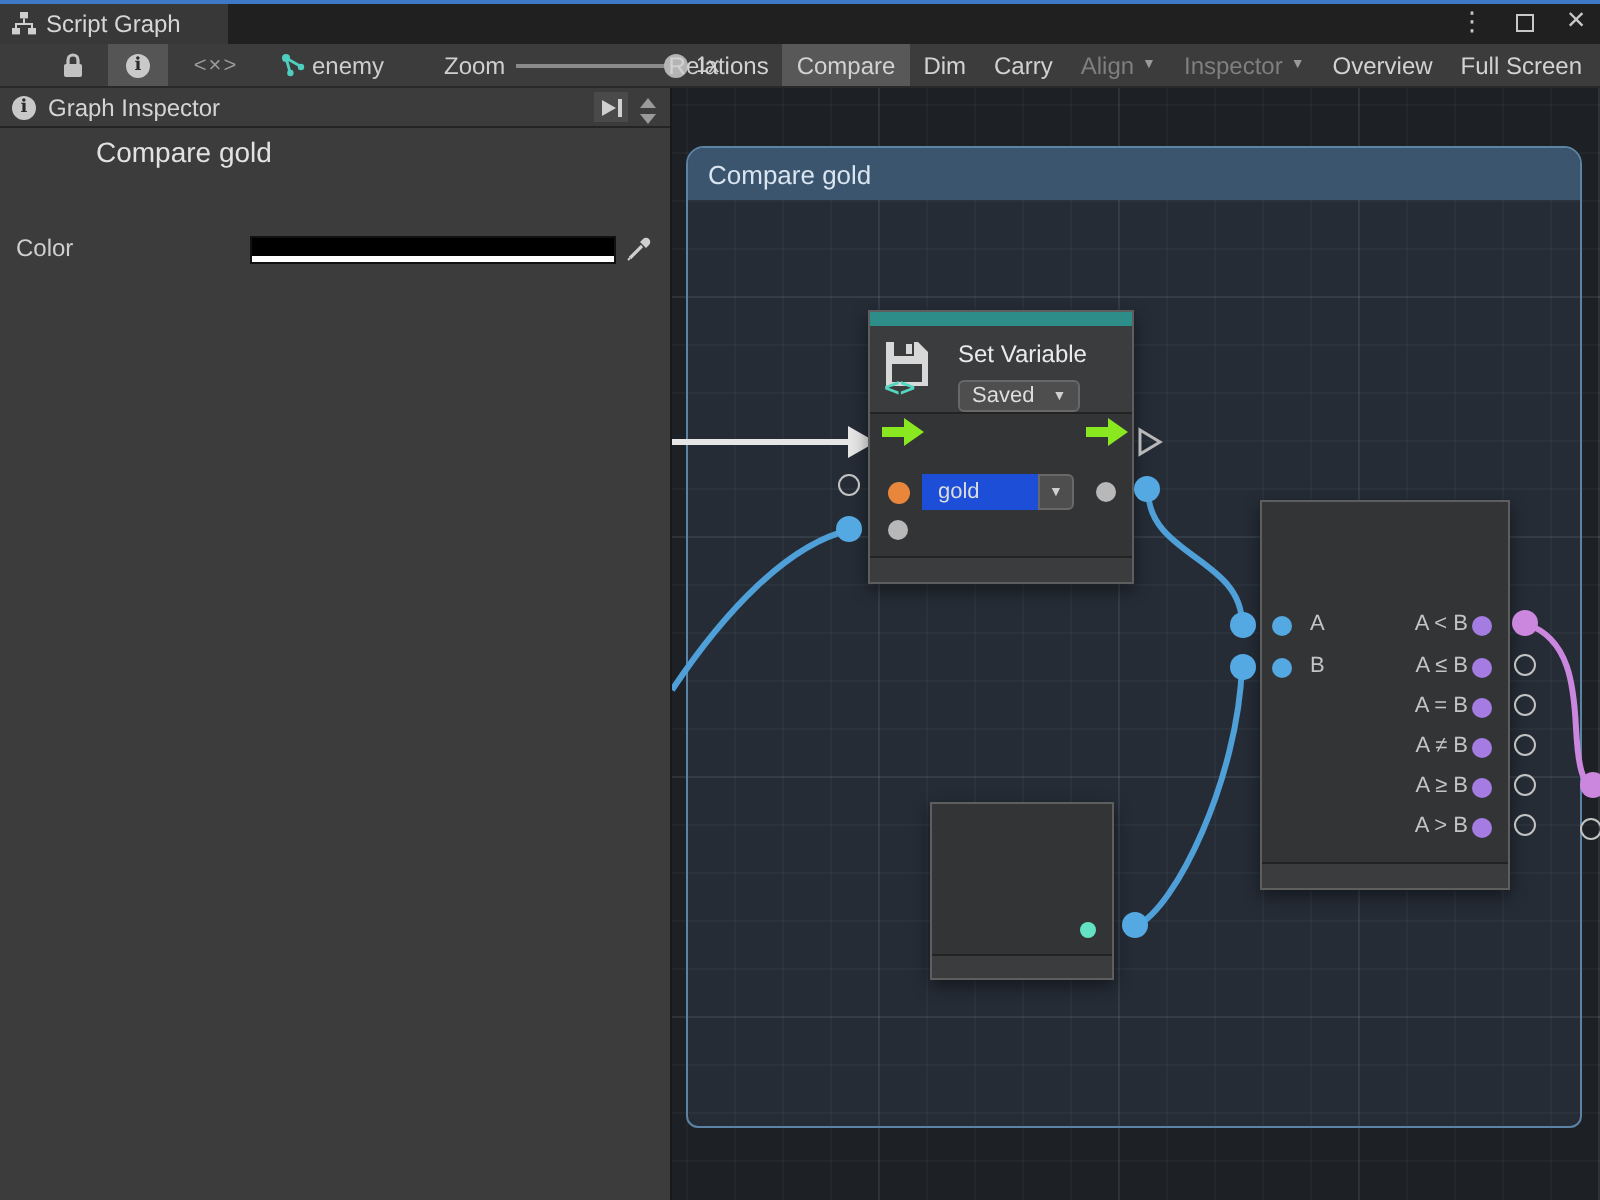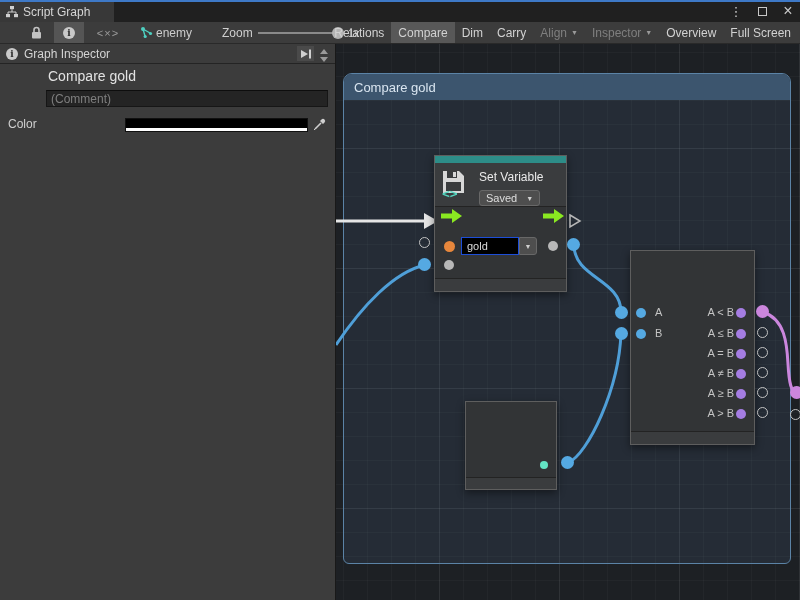--- a/index.html
+++ b/index.html
@@ -78,22 +78,22 @@
   .port-label { color:#c4c4c4; font-size:11px; white-space:nowrap; }
 
   .dot { position:absolute; border-radius:50%; }
   .hollow { position:absolute; border-radius:50%; border:1.5px solid #c2c2c2; background:transparent; }
 
   
   #sv-accent { position:absolute; left:0; top:0; width:100%; height:7px; background:#2d8d88; }
   #sv-saved { position:absolute; left:44px; top:27px; height:16px; padding:0 6px; background:#4e4e4e;
     border:1px solid #686868; border-radius:3px; color:#dedede; font-size:11px;
     display:flex; align-items:center; gap:5px; }
-  #sv-var-field { position:absolute; left:26px; top:81px; width:58px; height:18px; background:#000000;
-    border:1px solid #1d4ed8; color:#dcdcdc; font-size:11px; display:flex; align-items:center; padding-left:5px; }
+  #sv-var-field { position:absolute; left:26px; top:81px; width:58px; height:18px; background:#1d4ed8;
+    border:3px solid #1d4ed8; color:#dcdcdc; font-size:11px; display:flex; align-items:center; padding-left:5px; }
   #sv-var-btn { position:absolute; left:84px; top:81px; width:18px; height:18px; background:#4e4e4e;
     border:1px solid #686868; border-radius:0 3px 3px 0; display:flex; align-items:center; justify-content:center; }
 
   
   .cmp-row-label-left { position:absolute; left:24px; }
   .cmp-row-label-right { position:absolute; right:20px; }
 
   
   #int-circle { position:absolute; left:11px; top:17px; width:21px; height:21px; border-radius:50%; background:#63e3c3; }
   #int-field { position:absolute; left:43px; top:24px; width:17px; height:16px; background:#242424;
@@ -197,21 +197,20 @@
   <div id="insp-expand">
     <svg width="12" height="10" viewBox="0 0 12 10">
       <polygon points="1,1 8,5 1,9" fill="#d0d0d0"></polygon>
       <rect x="9" y="0.5" width="2" height="9" fill="#d0d0d0"></rect>
     </svg>
   </div>
   <div class="spin spin-up"></div>
   <div class="spin spin-down"></div>
 
   <div id="insp-title-row">Compare gold</div>
-  <input id="comment-input" type="text" placeholder="(Comment)" style="">
   <div id="color-label">Color</div>
   <div id="color-swatch">
     <div id="color-main"></div>
     <div id="color-alpha"></div>
   </div>
   <div id="eyedropper-btn">
     <svg width="13" height="13" viewBox="0 0 13 13">
       <path d="M2 11 L8 5" stroke="#cfcfcf" stroke-width="1.6"></path>
       <path d="M7 3 L10 6 L11.5 4.5 A1.6 1.6 0 0 0 8.5 1.5 Z" fill="#cfcfcf"></path>
       <path d="M2 11 l-1 1" stroke="#cfcfcf" stroke-width="1"></path>

